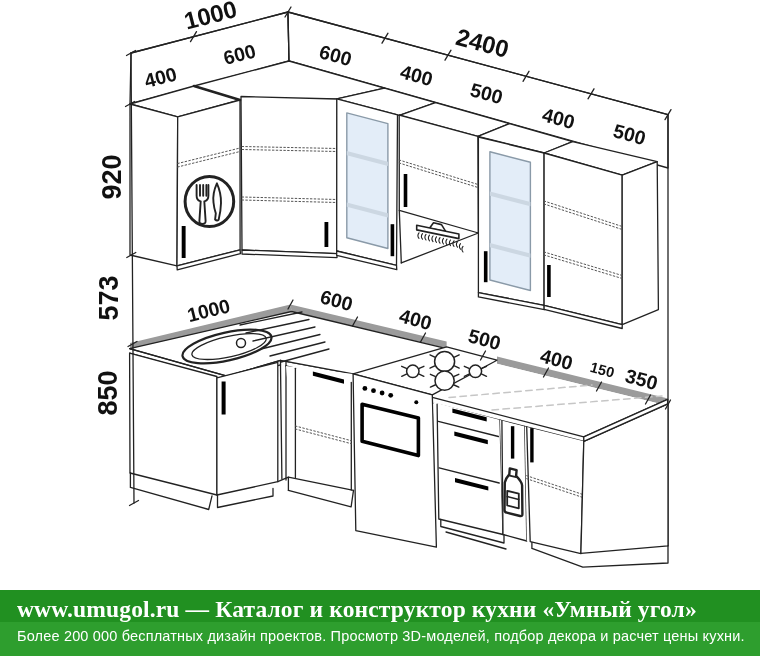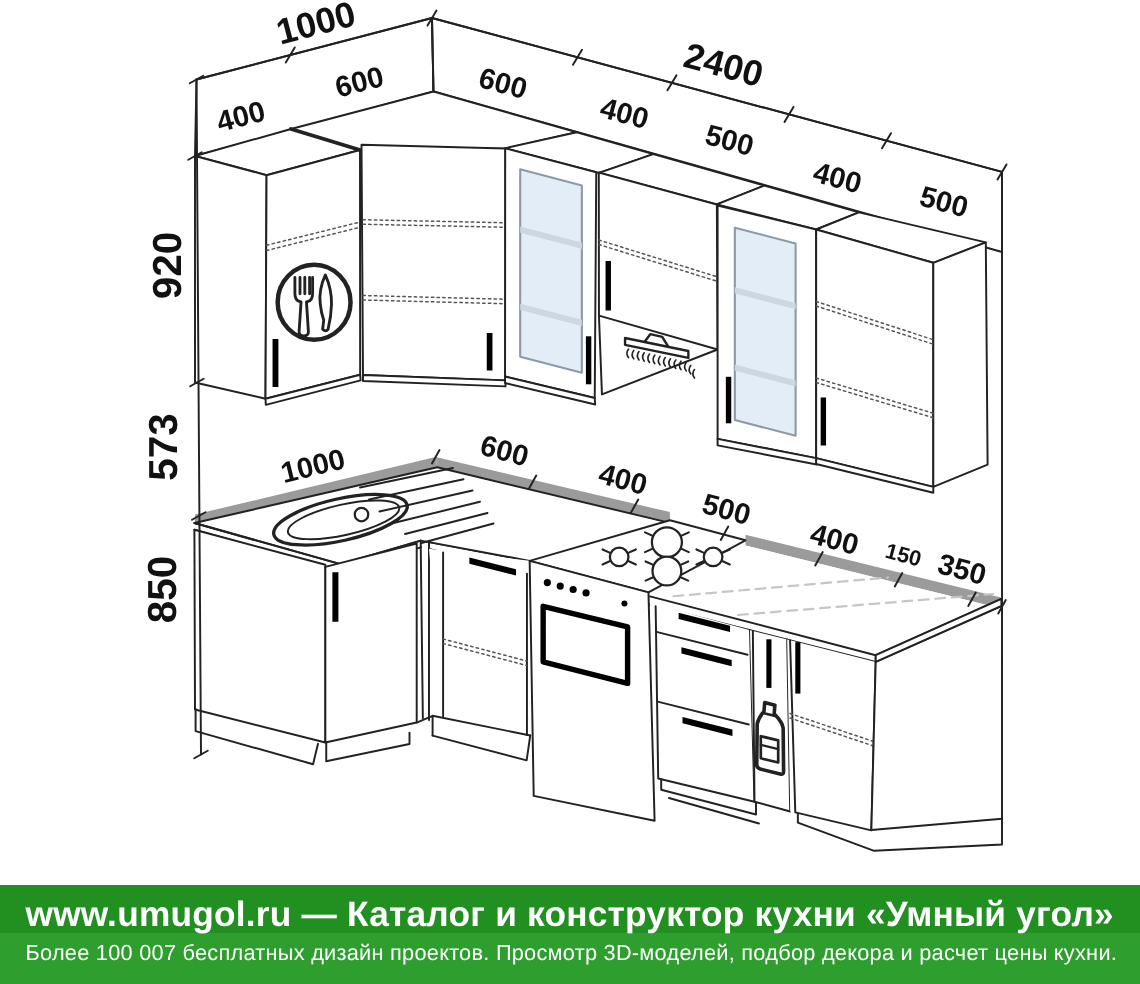--- a/index.html
+++ b/index.html
@@ -1,19 +1,19 @@
 <!DOCTYPE html>
 <html><head>
 <meta charset="utf-8">
 <style>
   html,body{margin:0;padding:0;background:#fff;width:760px;height:656px;overflow:hidden;}
   .page{position:relative;width:760px;height:656px;font-family:"Liberation Sans",sans-serif;}
   svg{position:absolute;left:0;top:0;}
   .dim{font-family:"Liberation Sans",sans-serif;font-weight:bold;fill:#111;}
-  .f1{position:absolute;left:17px;top:595.5px;color:#fff;font-weight:bold;font-size:23.5px;letter-spacing:0.15px;white-space:nowrap;}
+  .f1{position:absolute;left:17px;top:595.5px;color:#fff;font-weight:bold;font-size:23.5px;letter-spacing:0.15px;white-space:nowrap;font-family:Liberation Serif, serif;}
   .f2{position:absolute;left:17px;top:628px;color:#fff;font-size:14.5px;letter-spacing:0.17px;white-space:nowrap;}
 </style>
 </head>
 <body>
 <div class="page">
 <svg width="760" height="656" viewBox="0 0 760 656">
 <g fill="none" stroke="#222" stroke-width="1.3" stroke-linecap="round" stroke-linejoin="round">
 
 <g>
 <polygon points="131,53 288,12 289,61 130,104" fill="#fff"></polygon>
@@ -388,14 +388,14 @@
 </g>
 
 <g>
 <rect x="0" y="590" width="760" height="32" fill="#219021" stroke="none"></rect>
 <rect x="0" y="622" width="760" height="34" fill="#2e9e2e" stroke="none"></rect>
 </g>
 </svg>
 
 <div class="f1">www.umugol.ru — Каталог и конструктор кухни «Умный угол»</div>
 
-<div class="f2">Более 100 007 бесплатных дизайн проектов. Просмотр 3D-моделей, подбор декора и расчет цены кухни.</div>
+<div class="f2">Более 200 000 бесплатных дизайн проектов. Просмотр 3D-моделей, подбор декора и расчет цены кухни.</div>
 </div>
 
 </body></html>

